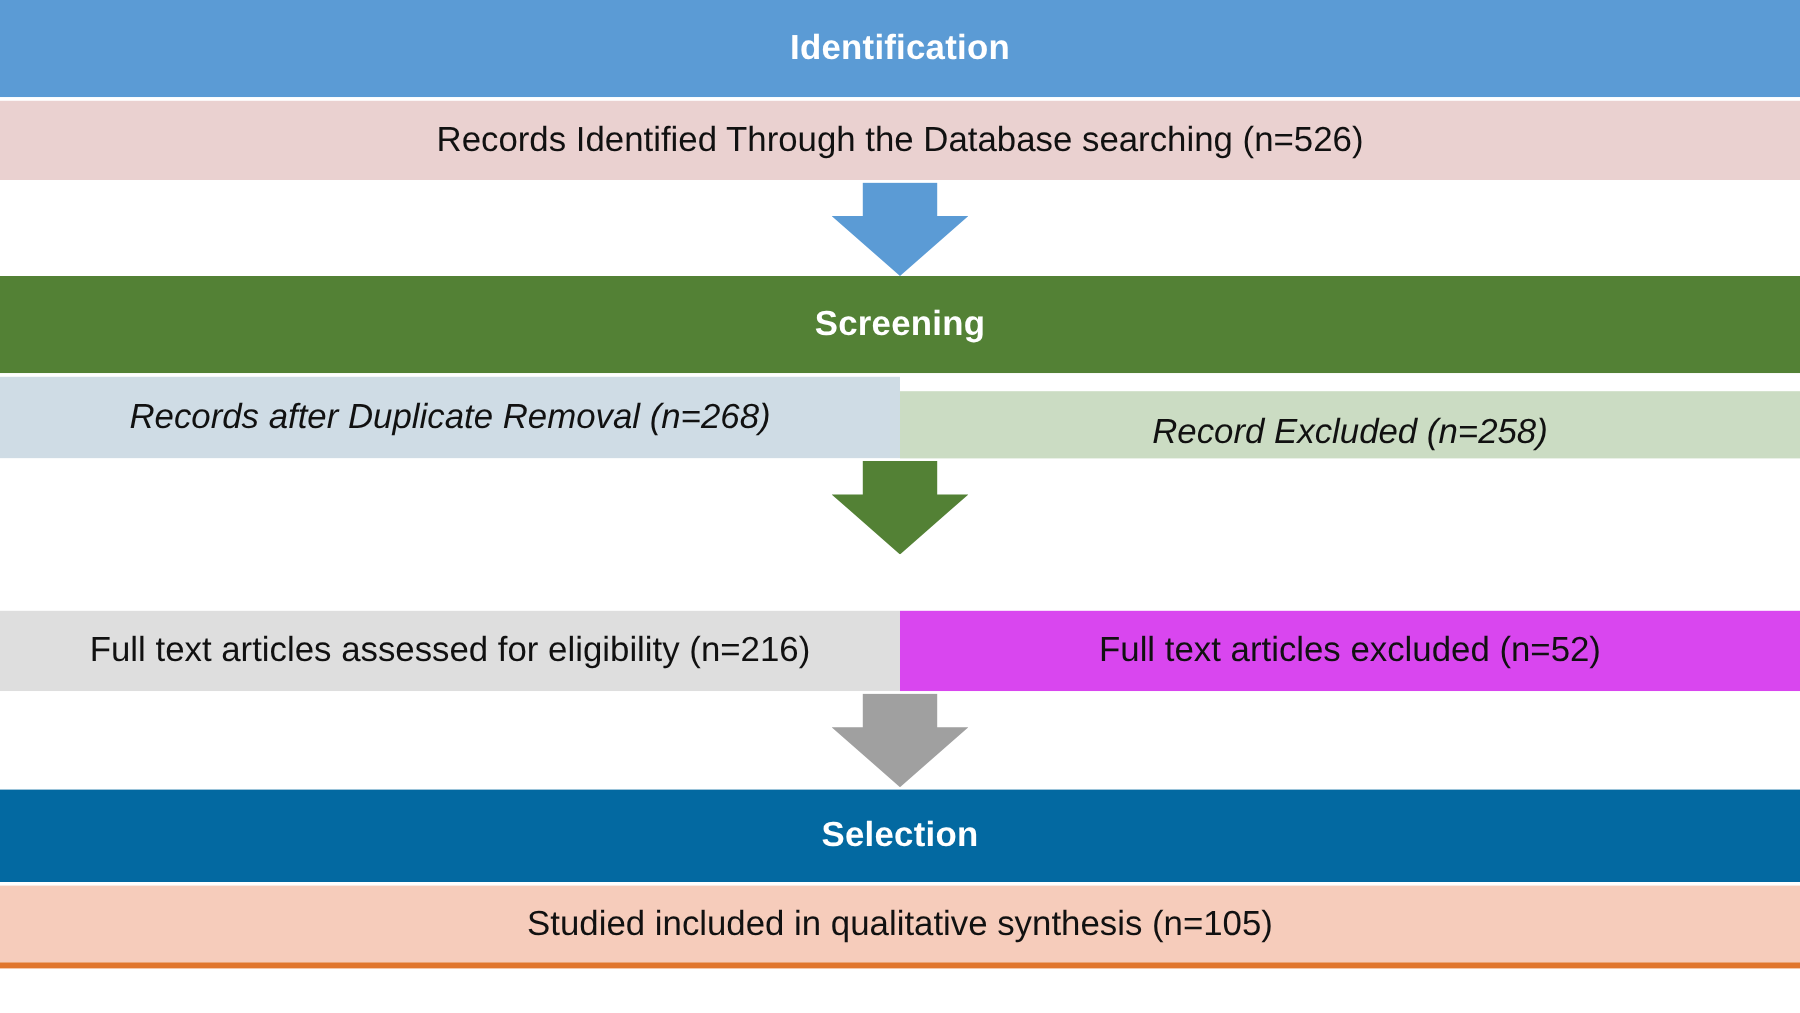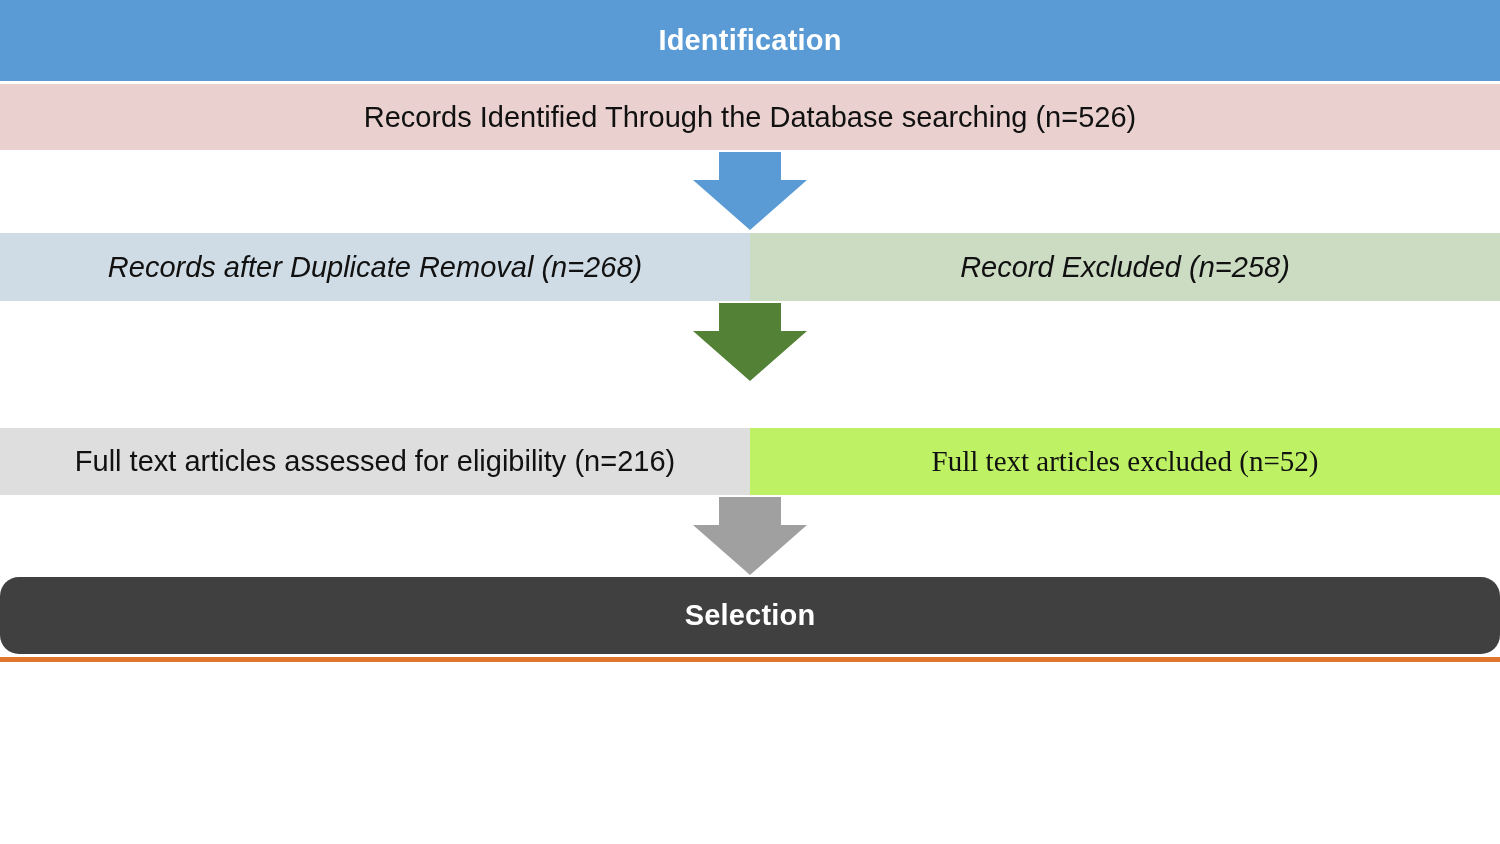--- a/index.html
+++ b/index.html
@@ -90,36 +90,40 @@
 
   <div class="band header-band h-identification" style="background-color: rgb(91, 155, 213);">Identification</div>
   <div class="gap"></div>
   <div class="row r-identification">
     <div class="cell full" style="background-color: rgb(234, 209, 208);">Records Identified Through the Database searching (n=526)</div>
   </div>
   <div class="arrow-zone a-identification">
     <div class="down-arrow" style="background-color: rgb(91, 155, 213);"></div>
   </div>
 
+  <div class="band header-band h-screening" style="background-color: rgb(83, 129, 53);">Screening</div>
   <div class="gap"></div>
   <div class="row r-screening">
     <div class="cell half" style="background-color: rgb(207, 220, 229);">Records after Duplicate Removal (n=268)</div>
-    <div class="cell half" style="background-color: rgb(203, 220, 195);">Record Excluded (n=258)</div>
+    <div class="cell half" style="background-color: rgb(203, 220, 195); margin-top: 12px;">Record Excluded (n=258)</div>
   </div>
   <div class="arrow-zone a-screening">
     <div class="down-arrow" style="background-color: rgb(83, 129, 53);"></div>
   </div>
 
   <div class="gap"></div>
   <div class="row r-eligibility">
     <div class="cell half" style="background-color: rgb(222, 222, 222);">Full text articles assessed for eligibility (n=216)</div>
-    <div class="cell half" style="background-color: #bef264; font-family: Liberation Serif, serif;">Full text articles excluded (n=52)</div>
+    <div class="cell half" style="background-color: #d946ef;">Full text articles excluded (n=52)</div>
   </div>
   <div class="arrow-zone a-eligibility">
     <div class="down-arrow" style="background-color: rgb(160, 160, 160);"></div>
   </div>
 
-  <div class="band header-band h-selection" style="background-color: #404040; border-radius: 19px;">Selection</div>
+  <div class="band header-band h-selection" style="background-color: #0369a1;">Selection</div>
   <div class="gap"></div>
+  <div class="row r-selection">
+    <div class="cell full" style="background-color: rgb(246, 204, 187);">Studied included in qualitative synthesis (n=105)</div>
+  </div>
 
   <div class="bottom-strip" style="background-color: rgb(224, 118, 46);"></div>
 
 </div>
 
 </body></html>

